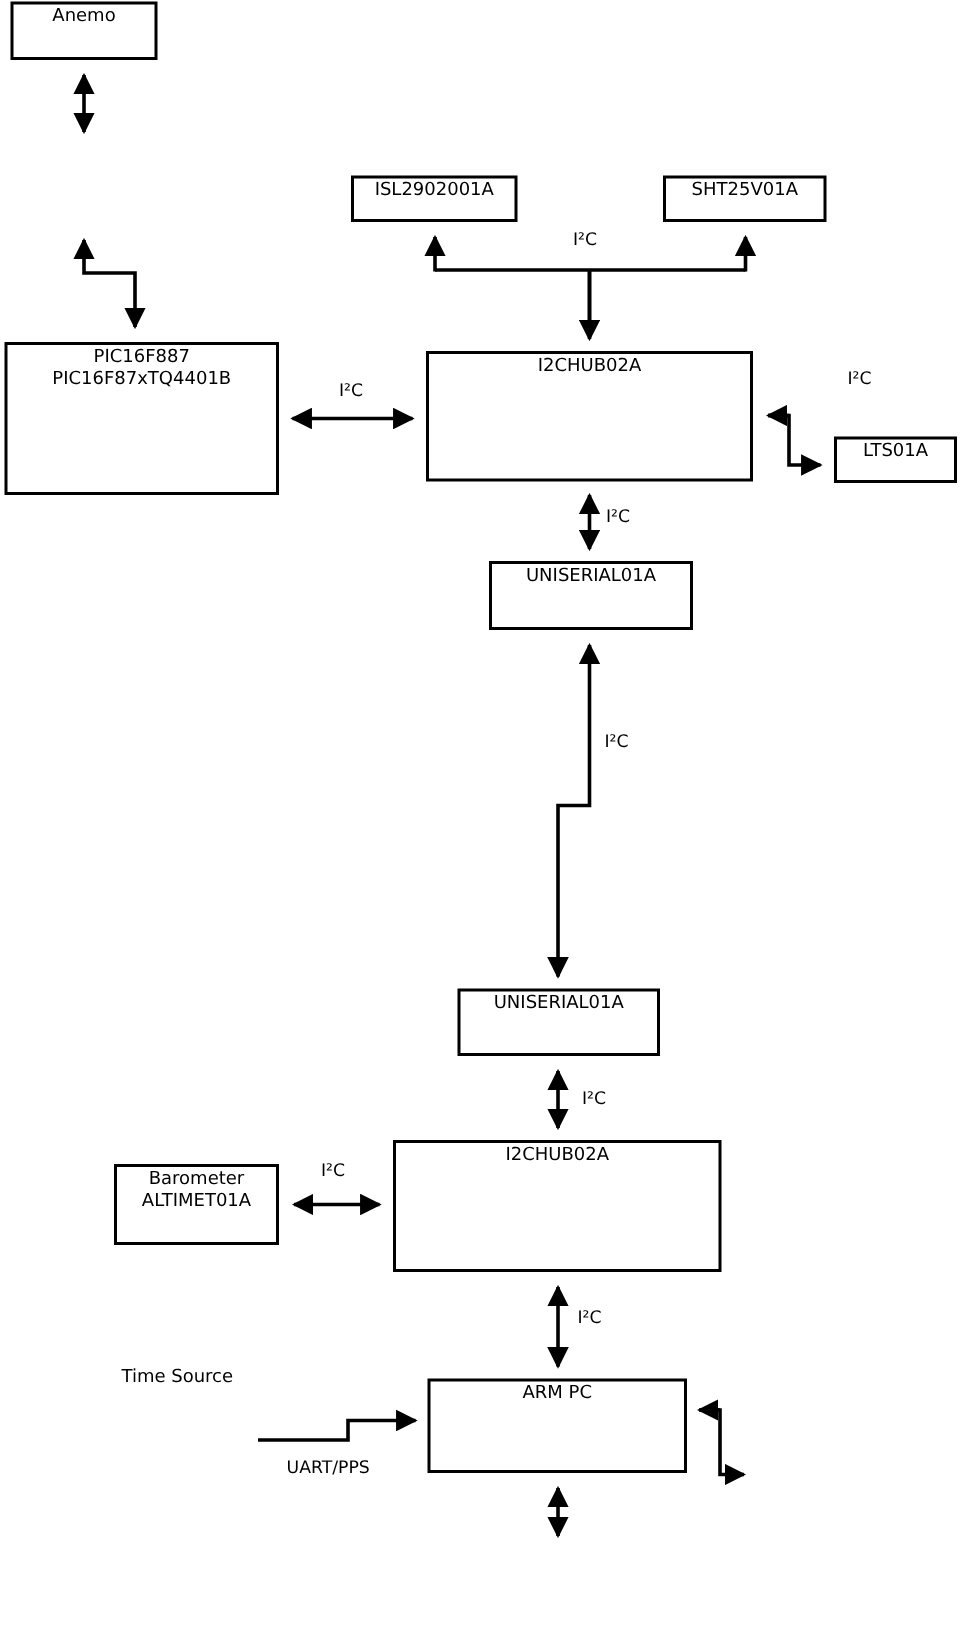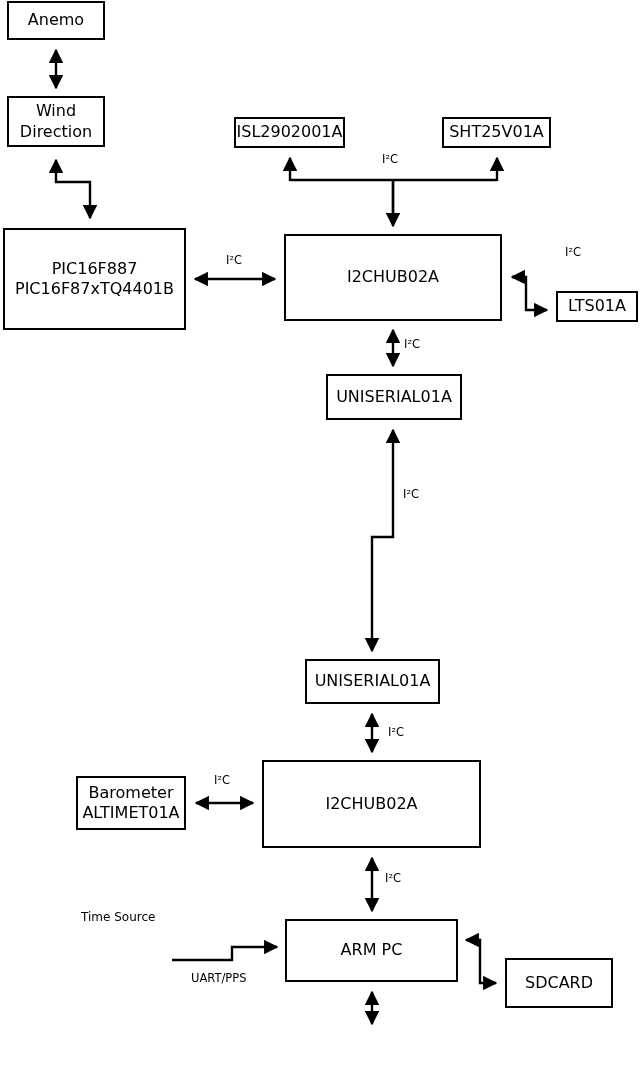--- a/index.html
+++ b/index.html
@@ -22,25 +22,25 @@
     width: 640px;
     height: 1089px;
     pointer-events: none;
   }
   .node {
     position: absolute;
     box-sizing: border-box;
     border: 2px solid #000000;
     background: #ffffff;
     display: flex;
-    align-items: center;
+    align-items: flex-start;
     justify-content: center;
     text-align: center;
     color: #000000;
-    font-size: 16px;
+    font-size: 12px;
     line-height: 1.28;
     z-index: 2;
   }
   .node .node-label {
     white-space: pre-line;
     padding: 0 4px;
   }
   .edge-label {
     position: absolute;
     color: #000000;
@@ -127,24 +127,20 @@
 
     <g>
       <line x1="372" y1="992" x2="372" y2="1024" stroke="#000000" stroke-width="2.4" marker-start="url(#arrow)" marker-end="url(#arrow)"></line>
     </g>
   </svg>
 
   <div class="node" style="left:7px; top:1px; width:98px; height:39px;">
     <span class="node-label">Anemo</span>
   </div>
 
-  <div class="node" style="left:7px; top:96px; width:98px; height:51px;">
-    <span class="node-label">Wind
-Direction</span>
-  </div>
 
   <div class="node" style="left:3px; top:228px; width:183px; height:102px;">
     <span class="node-label">PIC16F887
 PIC16F87xTQ4401B</span>
   </div>
 
   <div class="node" style="left:234px; top:117px; width:111px; height:31px;">
     <span class="node-label">ISL2902001A</span>
   </div>
 
@@ -175,23 +171,20 @@
 
   <div class="node" style="left:262px; top:760px; width:219px; height:88px;">
     <span class="node-label">I2CHUB02A</span>
   </div>
 
 
   <div class="node" style="left:285px; top:919px; width:173px; height:63px;">
     <span class="node-label">ARM PC</span>
   </div>
 
-  <div class="node" style="left:505px; top:958px; width:108px; height:50px;">
-    <span class="node-label">SDCARD</span>
-  </div>
 
 
   <div class="edge-label" style="left:382px; top:154px;">
     <span>I²C</span>
   </div>
 
   <div class="edge-label" style="left:226px; top:255px;">
     <span>I²C</span>
   </div>
 

